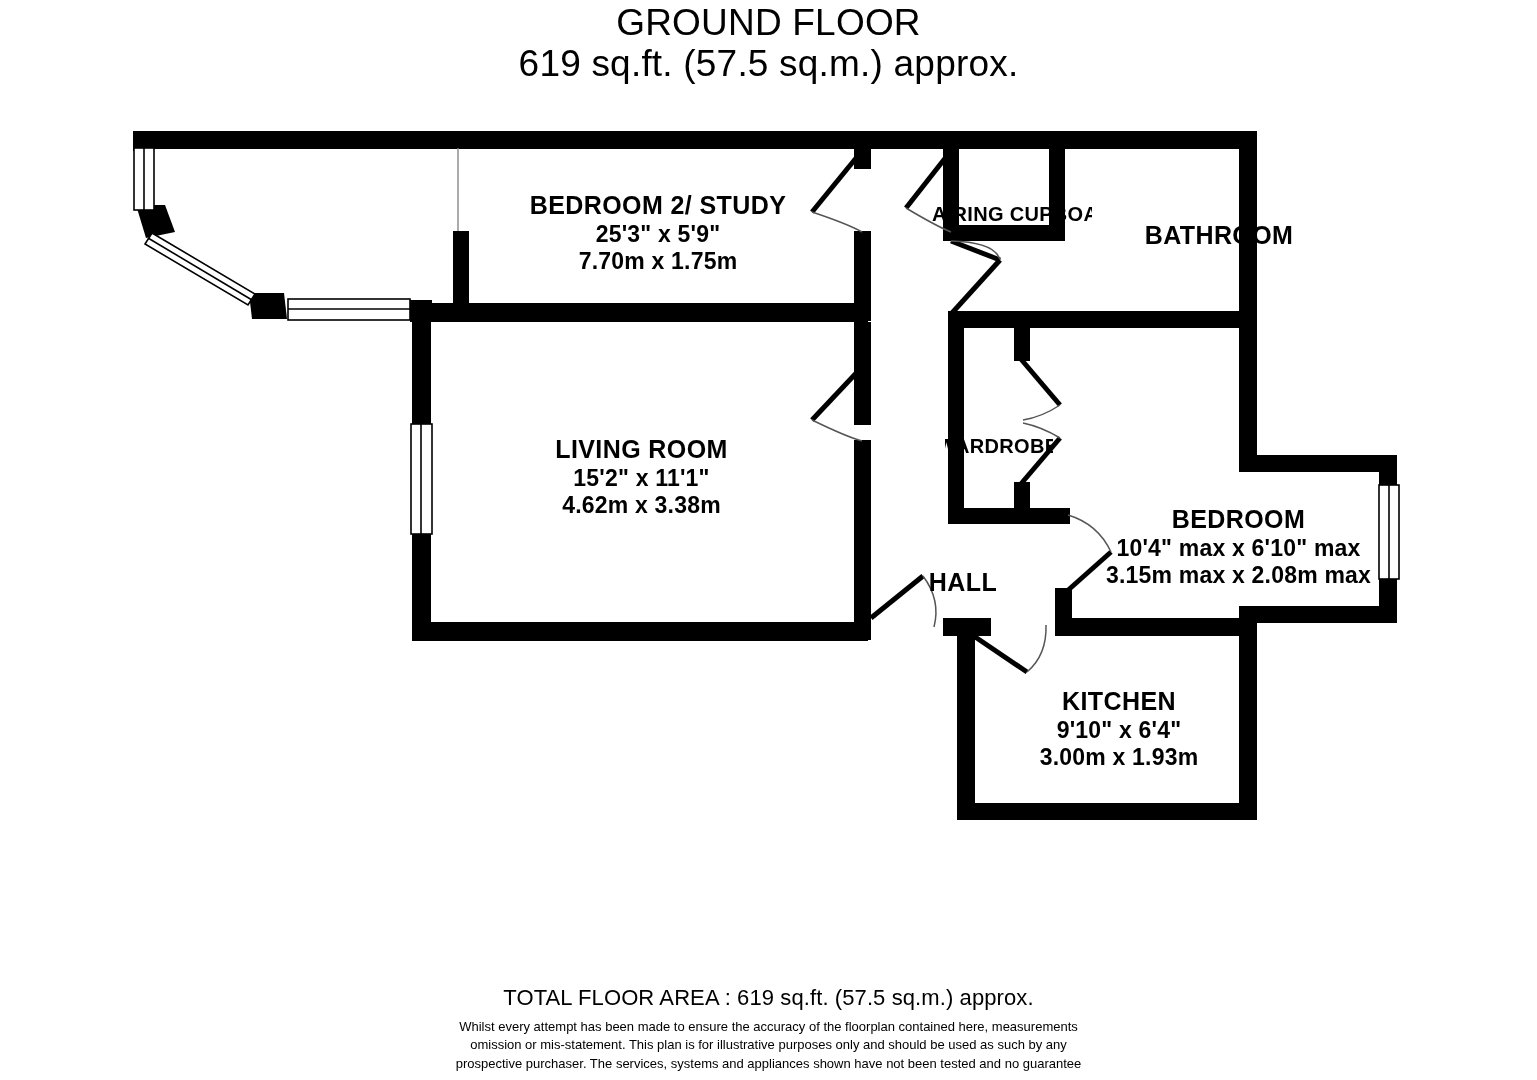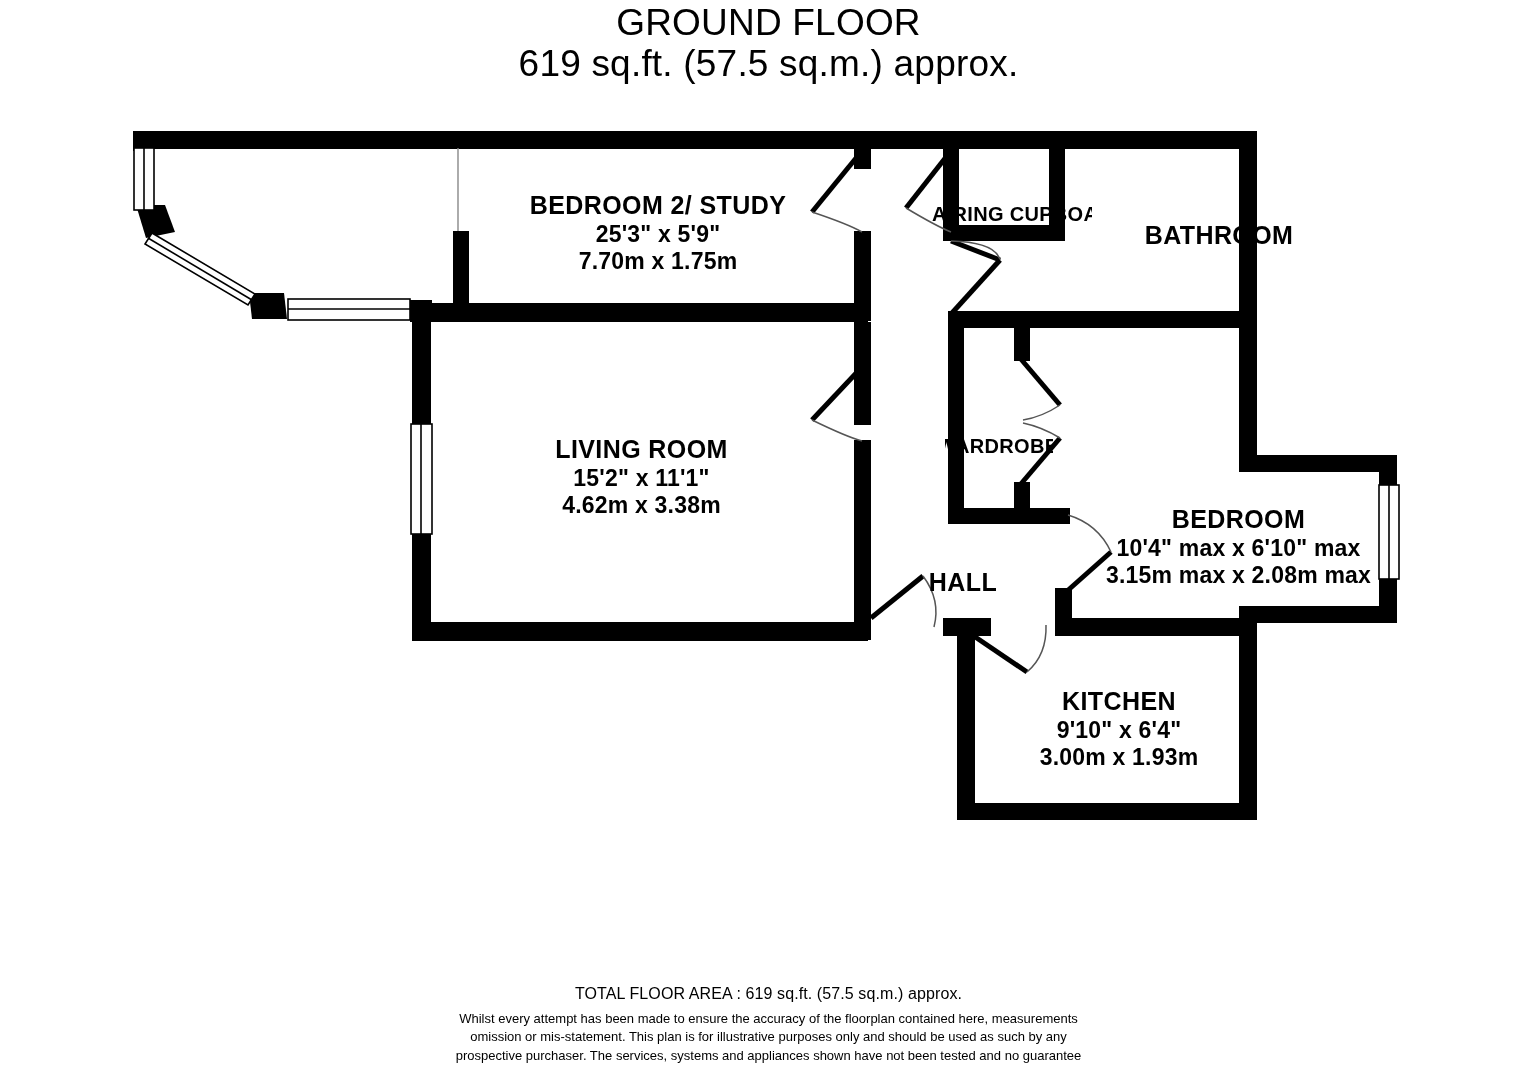--- a/index.html
+++ b/index.html
@@ -64,21 +64,21 @@
   .rlabel .rdim { font-size: 23px; letter-spacing: 0.2px; }
   .rlabel.small .rname { font-size: 20px; letter-spacing: 0.3px; margin-top: 22px; }
 
   .footer {
     position: absolute;
     left: 0;
     width: 1537px;
     text-align: center;
   }
   .footer-total {
-    font-size: 16px;
+    font-size: 22px;
     font-weight: 400;
     letter-spacing: 0.1px;
   }
   .footer-disclaimer {
     font-size: 13px;
     line-height: 1.42;
     font-weight: 400;
     margin-top: 7px;
   }
   .footer-disclaimer div { white-space: nowrap; }

